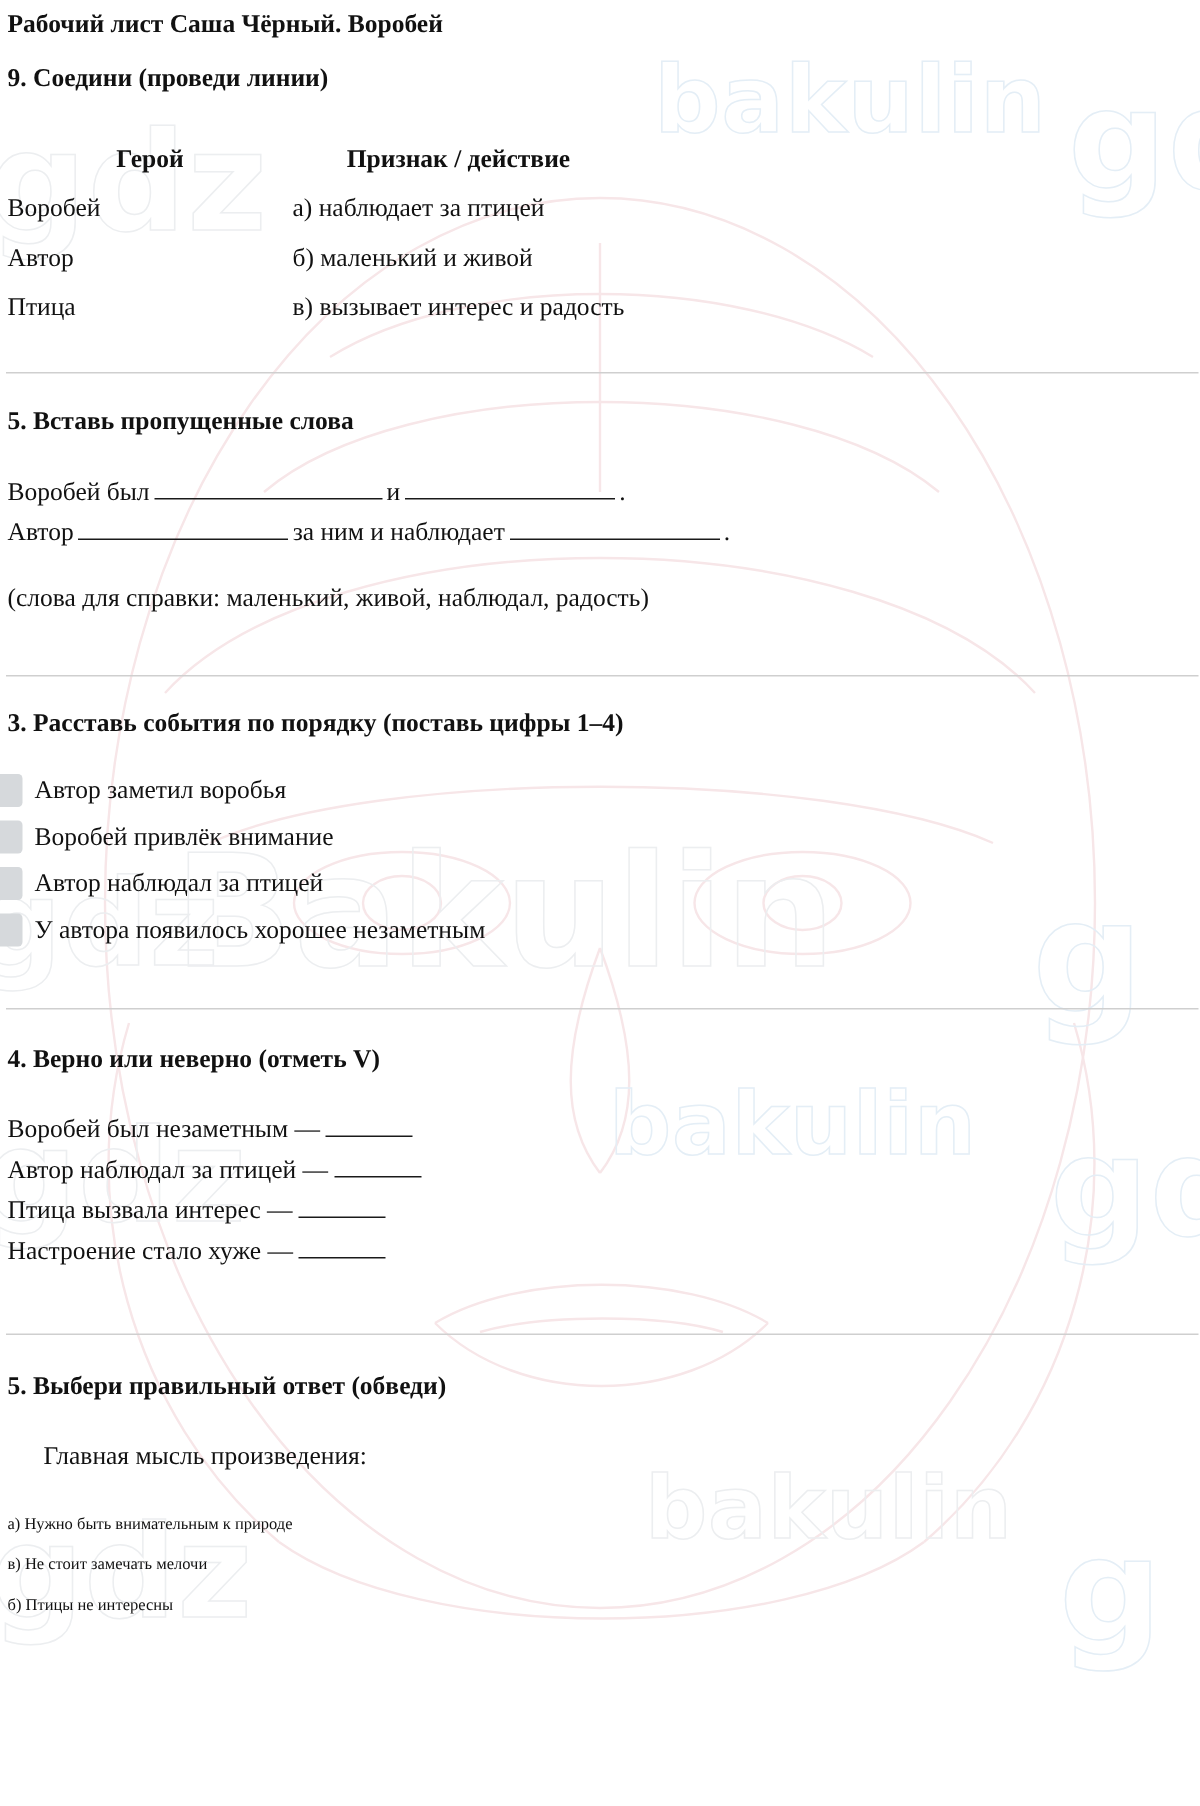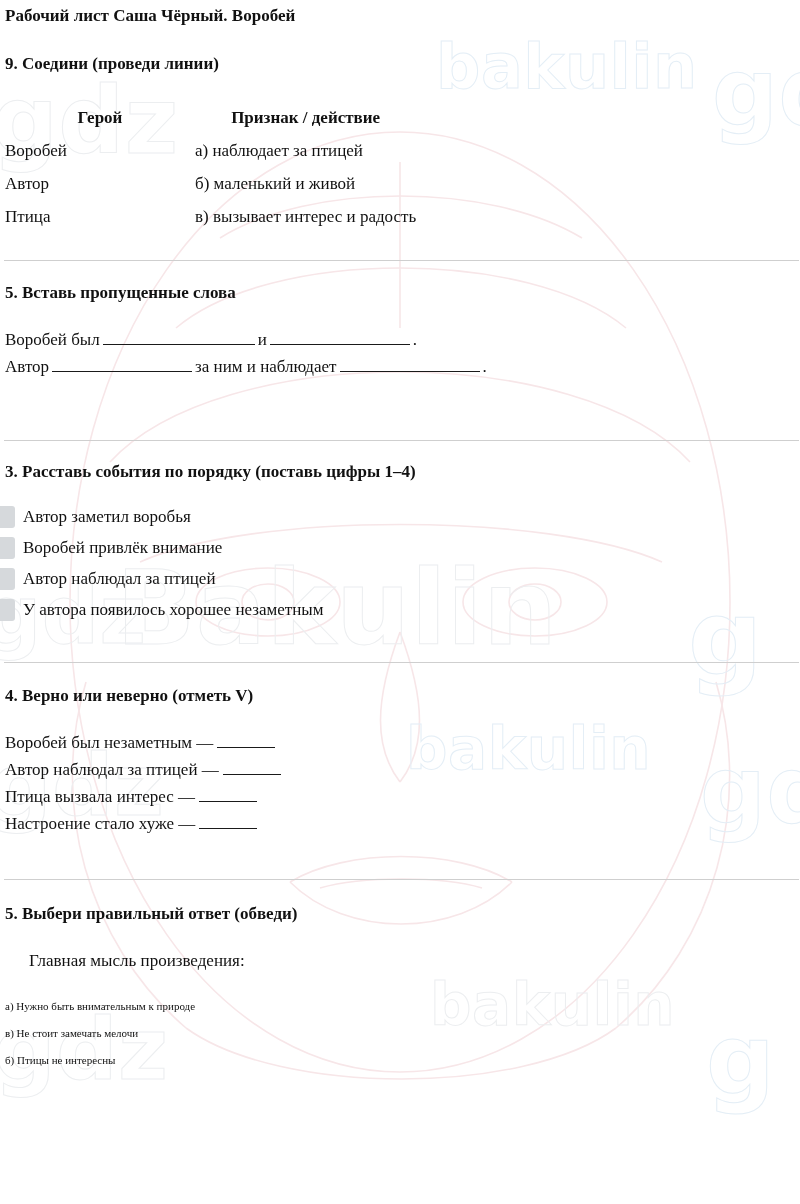--- a/index.html
+++ b/index.html
@@ -58,21 +58,21 @@
   #content {
     position: relative;
     z-index: 2;
     padding: 0 4px;
   }
 
   .doc-title {
     font-weight: 700;
     font-size: 17px;
     line-height: 22px;
-    margin: 5px 0 12px 0;
+    margin: 5px 0 0 0;
     padding-left: 1px;
   }
 
   .section {
     padding-left: 1px;
   }
   .section-heading {
     font-weight: 700;
     font-size: 17px;
     line-height: 22px;
@@ -287,20 +287,21 @@
 
       <div class="fill-line">
         <span>Воробей был</span><span class="blank w-long"></span><span>и</span><span class="blank w-med"></span><span>.</span>
       </div>
 
       <div class="fill-line">
         <span>Автор</span><span class="blank w-med"></span><span>за ним и наблюдает</span><span class="blank w-med"></span><span>.</span>
       </div>
 
       <div class="sp-s2-hint-gap"></div>
+      <div class="hint">(слова для справки: маленький, живой, наблюдал, радость)</div>
     </section>
 
     <div class="sp-div-2"></div>
     <hr class="divider">
     <div class="sp-after-div2"></div>
 
     <section class="section">
       <h2 class="section-heading">3. Расставь события по порядку (поставь цифры 1–4)</h2>
       <div class="sp-s3-head-gap"></div>
       <ul class="order-list">

